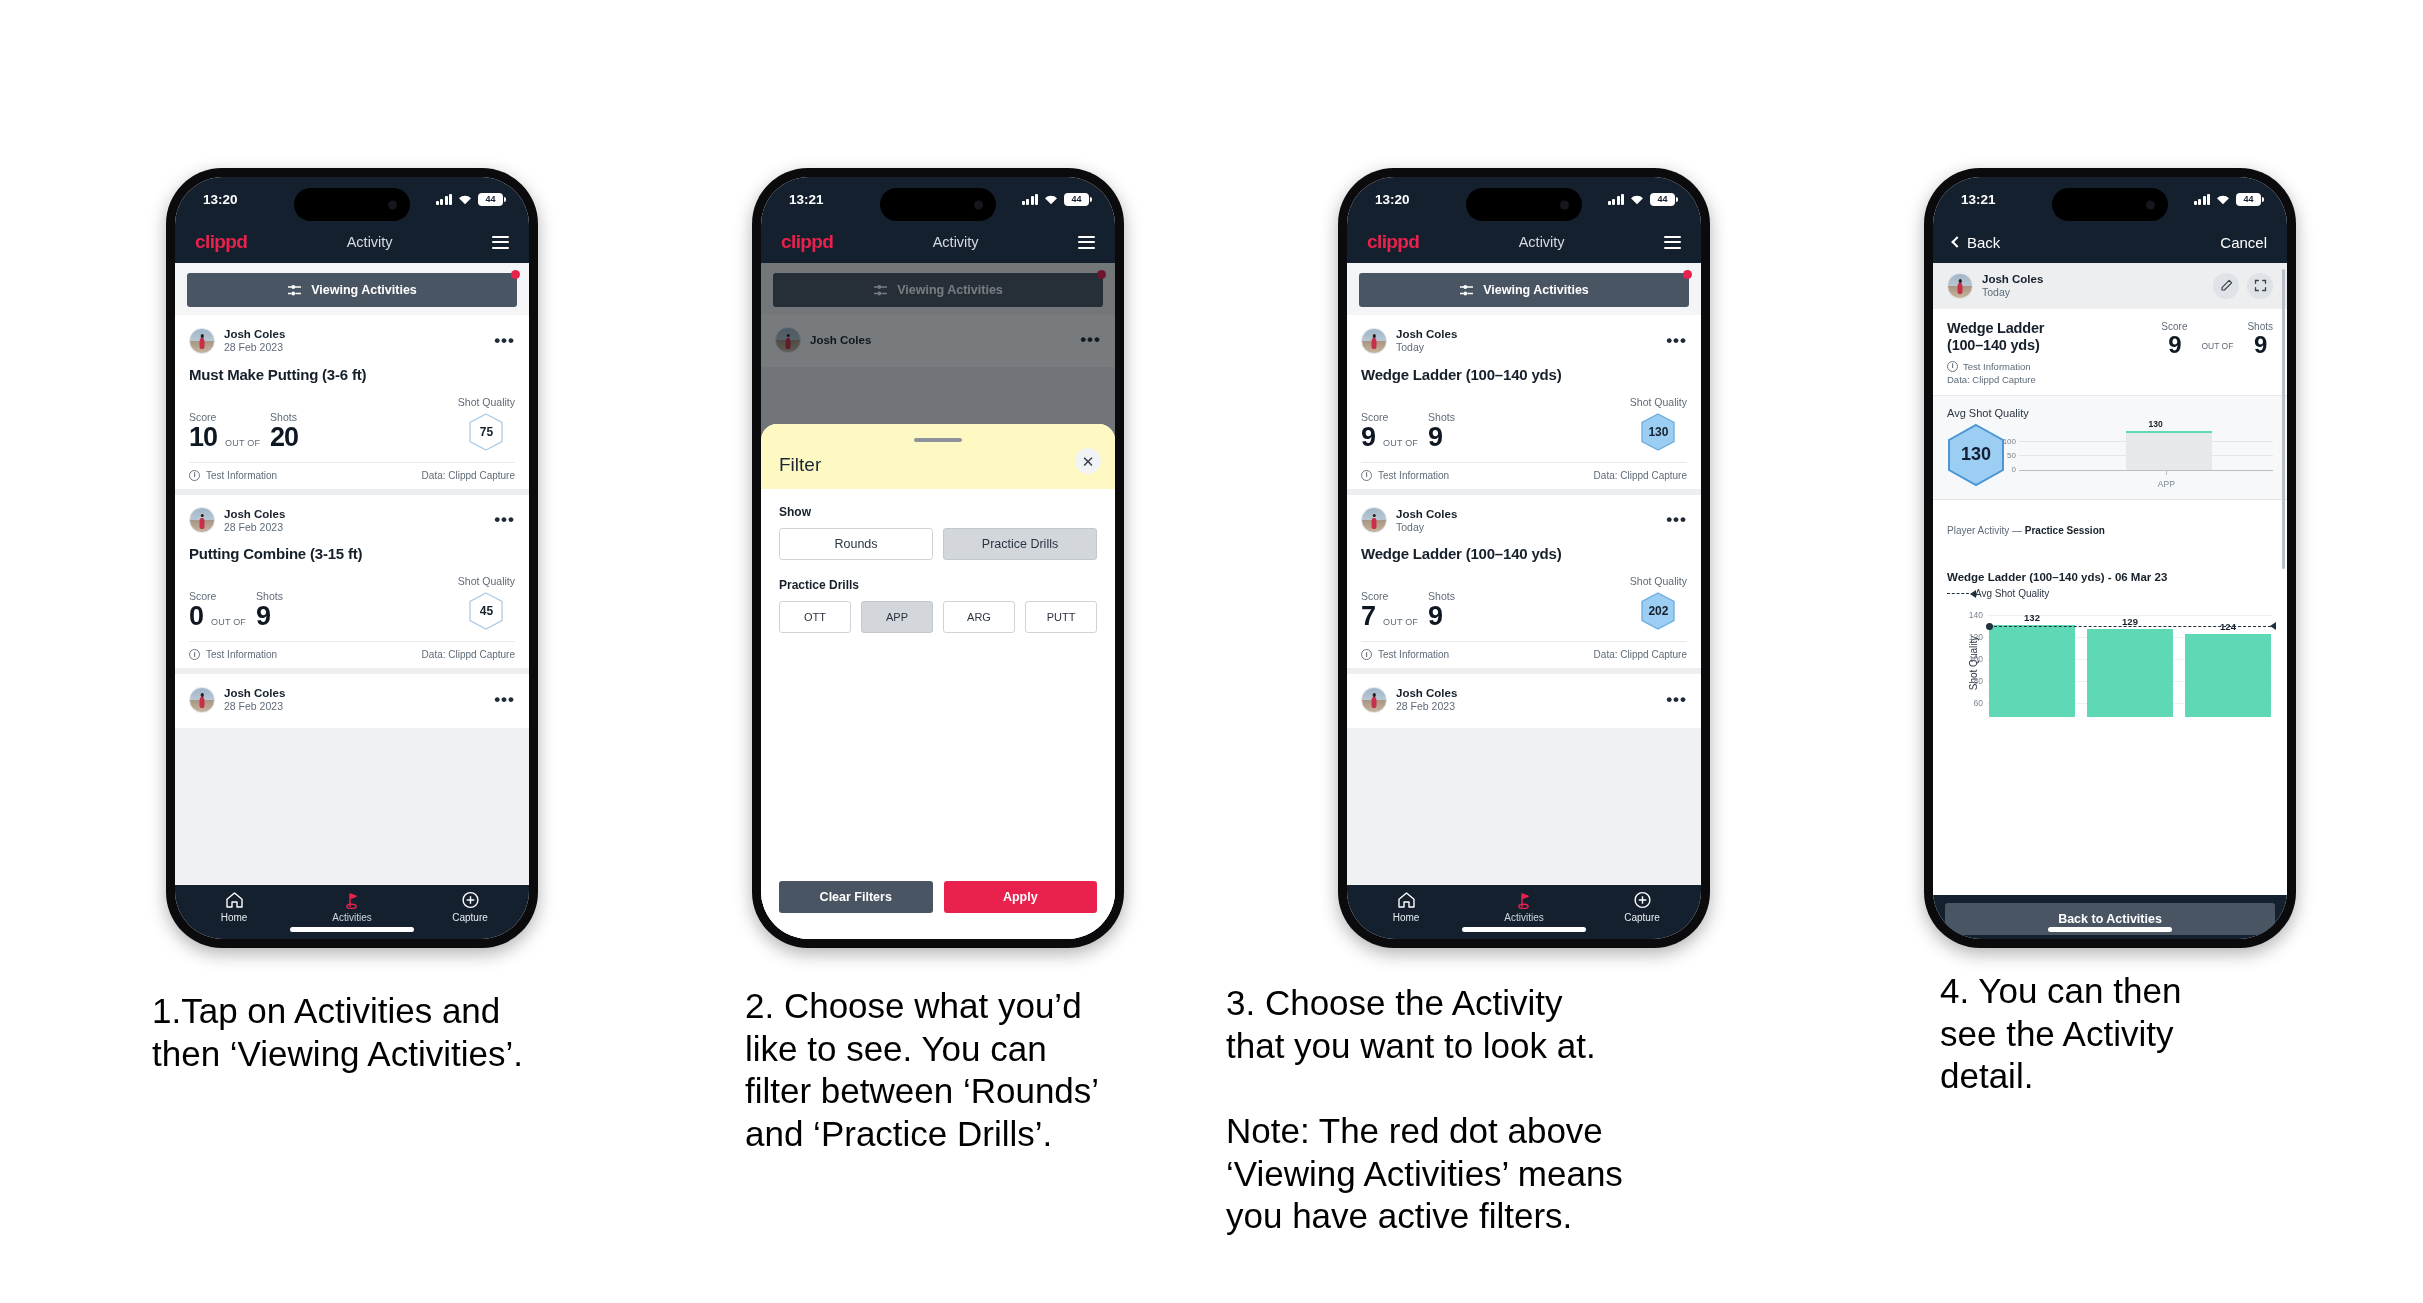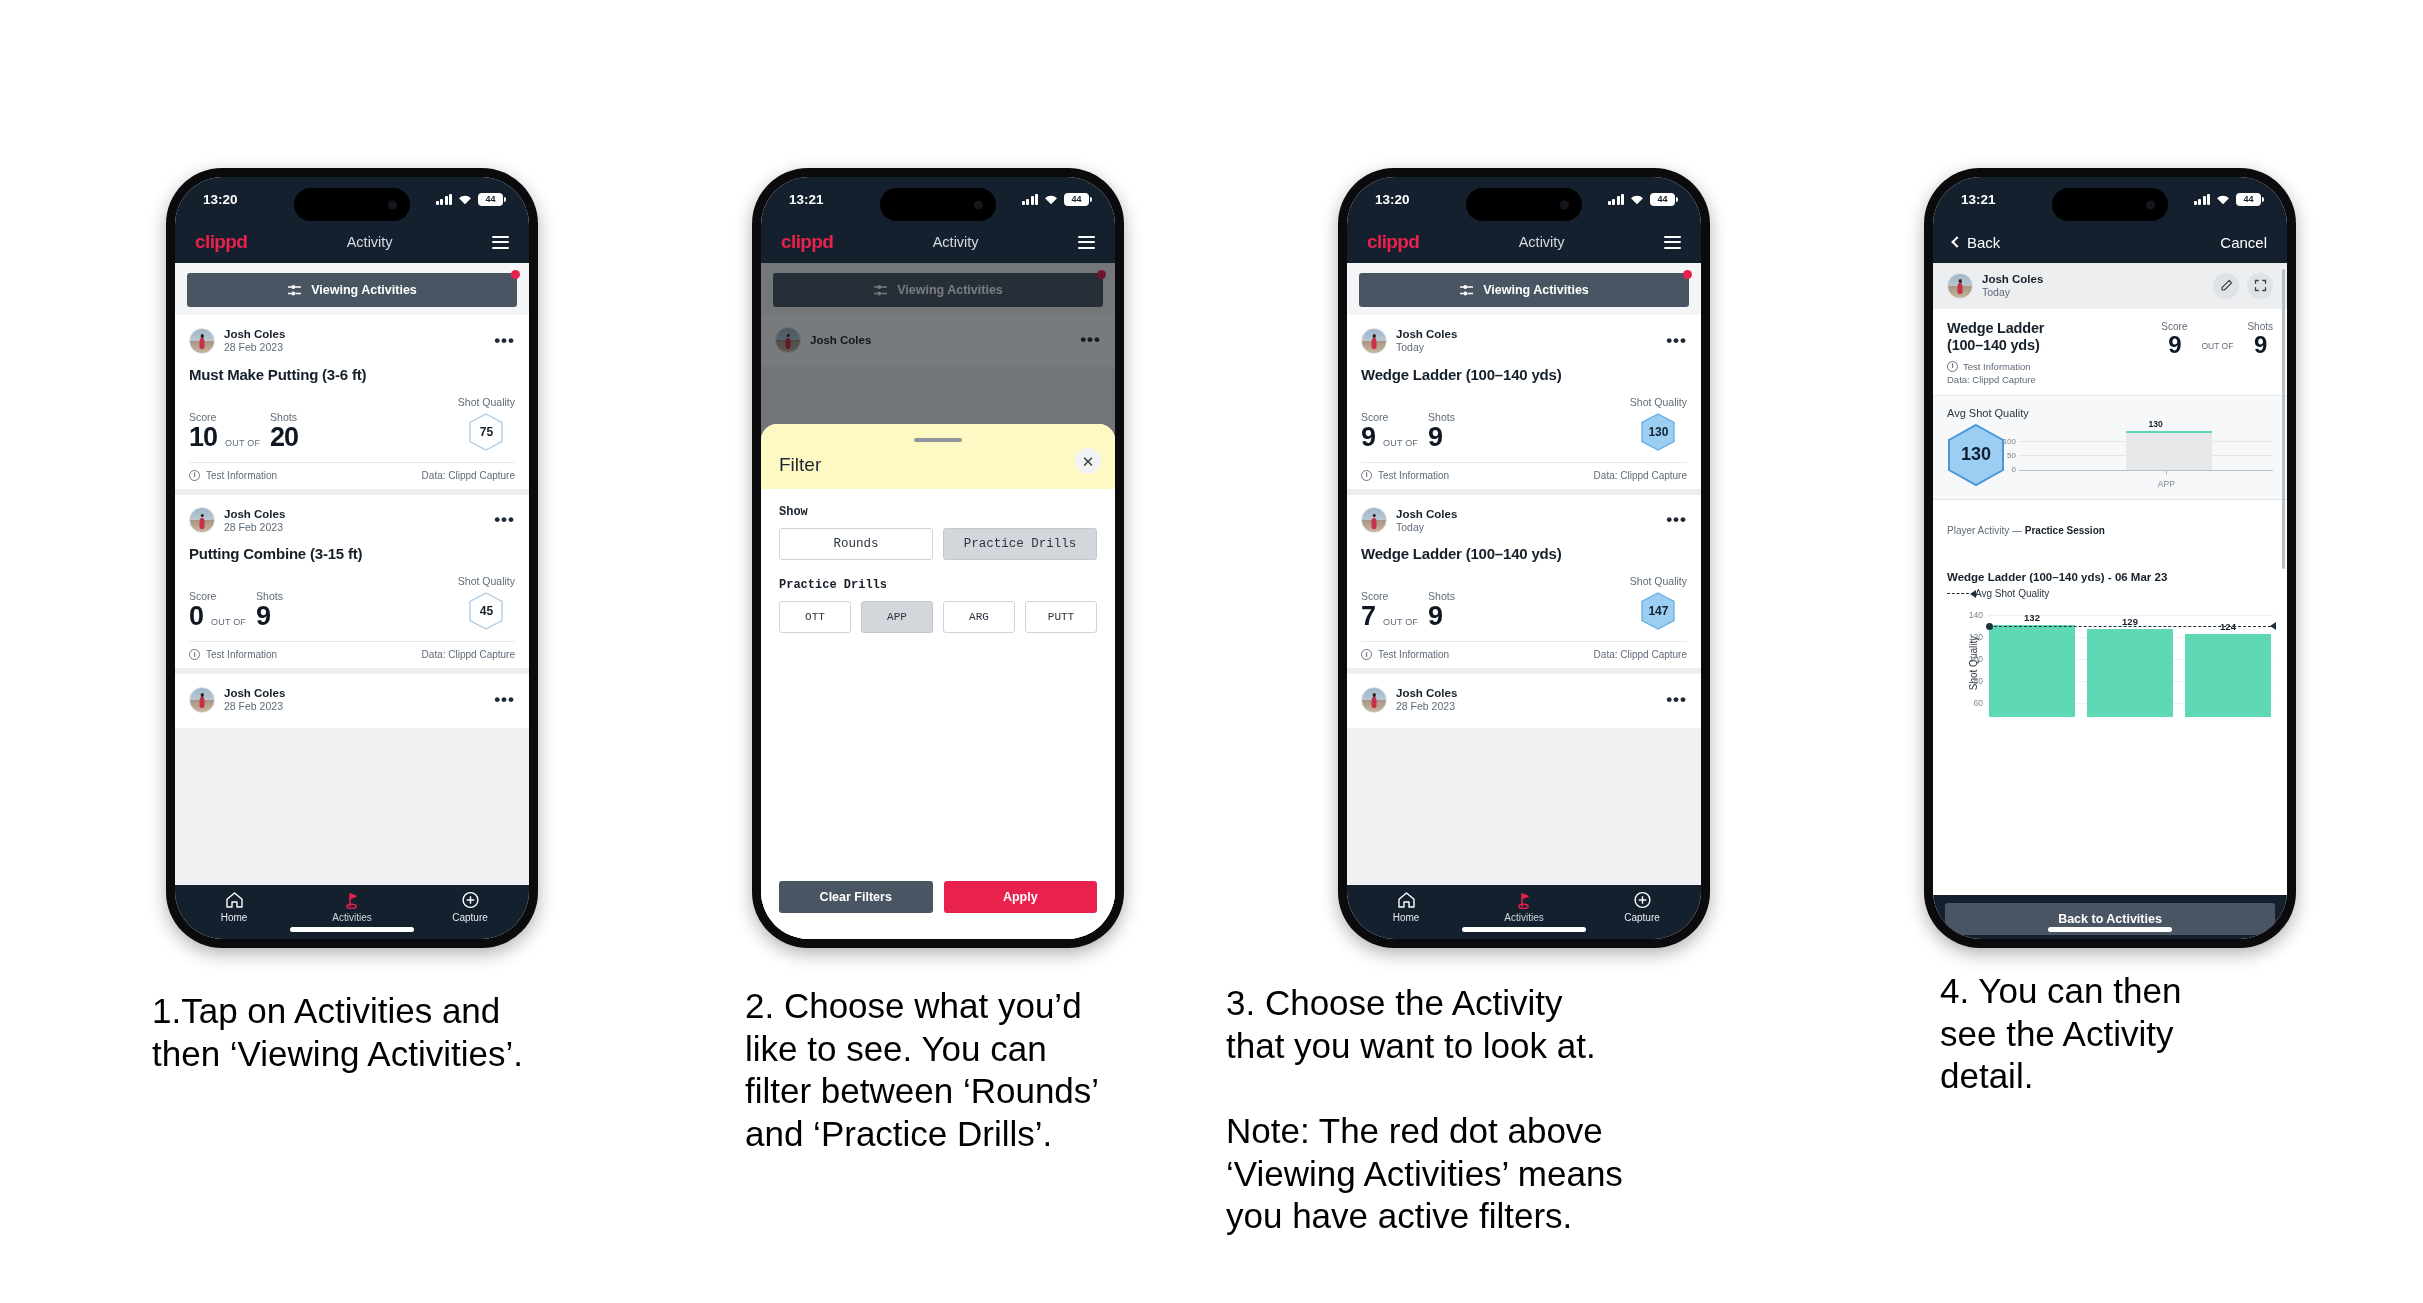--- a/index.html
+++ b/index.html
@@ -169,21 +169,21 @@
     display:flex; flex-direction:column; height:515px;
   }
   .sheet-head { background:#fef9c3; padding:14px 18px 13px; position:relative; }
   .grabber { width:48px; height:4px; border-radius:3px; background:#8d949c; margin:0 auto 12px;}
   .sheet-title { font-size:19px; font-weight:400; color:#1c2733; }
   .closebtn {
     position:absolute; right:14px; top:24px; width:26px; height:26px; border-radius:50%;
     background:#f2f3f4; display:flex; align-items:center; justify-content:center;
     color:#333b45; font-size:15px; line-height:1;
   }
-  .sheet-body { flex:1; padding:16px 18px 0; background:#fff;font-family:Liberation Mono, monospace; }
+  .sheet-body { flex:1; padding:16px 18px 0; background:#fff; }
   .sec-label { font-size:12px; font-weight:700; color:#16202b; margin-bottom:9px; }
   .chiprow { display:flex; gap:10px; margin-bottom:18px;justify-content:center; }
   .chip {
     flex:1; height:32px; border:1px solid #cfd4d9; border-radius:3px; background:#fff;
     display:flex; align-items:center; justify-content:center;
     font-size:12.5px; color:#2b3542;
   }
   .chip.sel { background:#d3d7dc; border-color:#c3c8ce; }
   .chiprow.small .chip { font-size:11px; }
   .sheet-foot { padding:0 18px 26px; display:flex; gap:11px; background:#fff; }
@@ -702,21 +702,21 @@
                 <span class="m-label">Shots</span>
                 <span class="m-big">9</span>
               </div>
               <div class="m-right">
                 <span class="m-label">Shot Quality</span>
                 <div class="hexwrap">
                   <div class="hex">
                     <svg viewBox="0 0 34 38">
                         <polygon points="17,1 33,9.5 33,28.5 17,37 1,28.5 1,9.5" fill="#9ccdf2" stroke="#69aee0" stroke-width="1.3"></polygon>
                       </svg>
-                    <span>147</span>
+                    <span>202</span>
                   </div>
                 </div>
               </div>
             </div>
             <div class="card-foot">
               <span class="left">
                   <span class="icircle">i</span>
                   <span>Test Information</span>
                 </span>
               <span>Data: Clippd Capture</span>

